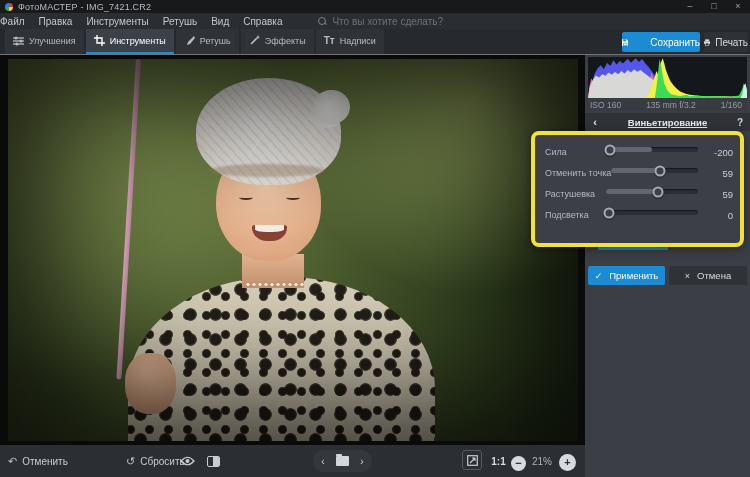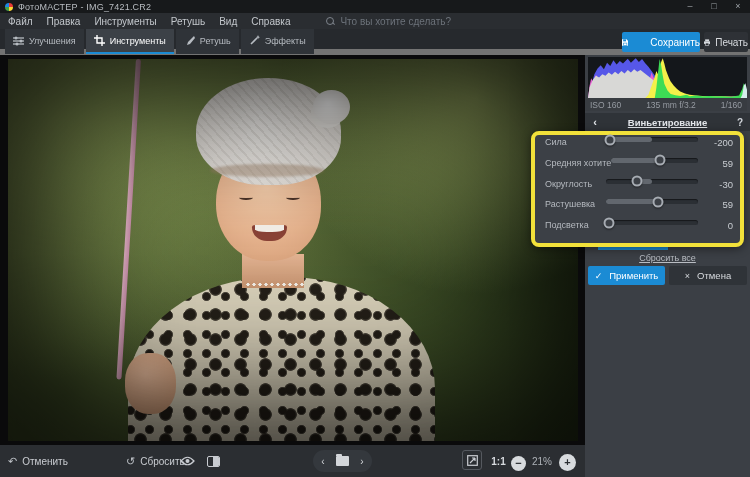--- a/index.html
+++ b/index.html
@@ -24,29 +24,29 @@
 
   
   .titlebar{position:absolute;left:0;top:0;width:750px;height:13px;background:var(--titlebar);display:flex;align-items:center;}
   .logo{width:8px;height:8px;border-radius:50%;margin:0 5px 0 5px;
         background:conic-gradient(#e53935 0 25%,#fdd835 25% 50%,#43a047 50% 75%,#1e88e5 75% 100%);}
   .win-title{font-size:9px;color:#b8bcc1;letter-spacing:.2px;}
   .win-controls{position:absolute;right:0;top:0;height:13px;display:flex;}
   .win-btn{width:24px;height:13px;font-size:9px;line-height:13px;text-align:center;color:#9ea3a8;cursor:default;}
 
   
-  .menubar{position:absolute;left:0;top:13px;width:750px;height:16px;background:var(--menubar);display:flex;align-items:center;padding-left:8px;font-size:10px;}
+  .menubar{position:absolute;left:0;top:13px;width:750px;height:16px;background:var(--menubar);display:flex;align-items:center;font-size:10px;}
   .menu-item{margin-right:14px;color:#c3c7cc;}
   .searchbox{display:flex;align-items:center;margin-left:22px;color:#6c727a;font-size:10px;}
   .search-icon{width:9px;height:9px;margin-right:5px;position:relative;}
   .search-icon::before{content:"";position:absolute;left:0;top:0;width:6px;height:6px;border:1.3px solid #7d838b;border-radius:50%;}
   .search-icon::after{content:"";position:absolute;left:6px;top:6px;width:3px;height:1.3px;background:#7d838b;transform:rotate(45deg);}
 
   
-  .tabbar{position:absolute;left:0;top:29px;width:750px;height:26px;background:var(--tabbar);border-bottom:6px solid #737373;}
+  .tabbar{position:absolute;left:0;top:29px;width:750px;height:26px;background:var(--tabbar);border-bottom:1px solid #737373;}
   .tabs{position:absolute;left:5px;top:0;height:26px;display:flex;gap:2px;}
   .tab{height:25px;display:flex;align-items:center;gap:5px;padding:0 8px;background:var(--tab);color:#b7bcc2;font-size:9px;border-bottom:2px solid transparent;}
   .tab.active{background:var(--tab-active);color:#fff;border-bottom:2px solid var(--accent);}
   .tab svg{display:block;}
   .tab .ticon-text{font-size:10px;font-weight:bold;color:inherit;}
   .btn-save{position:absolute;left:622px;top:3px;width:78px;height:20px;background:var(--accent);border-radius:2px;
             display:flex;align-items:center;justify-content:center;gap:22px;color:#fff;font-size:10px;}
   .btn-print{position:absolute;left:704px;top:3px;width:44px;height:20px;background:#2e3136;border-radius:2px;
              display:flex;align-items:center;justify-content:flex-start;gap:5px;color:#d7dade;font-size:10px;}
 
@@ -200,20 +200,24 @@
           </svg>
         <span>Ретушь</span>
       </div>
       <div class="tab">
         <svg class="ic" width="11" height="11" viewBox="0 0 11 11">
             <line x1="2" y1="9" x2="8" y2="3" stroke="#b7bcc2" stroke-width="1.6"></line>
             <path d="M9 0 L9.6 1.6 L11 2.2 L9.6 2.8 L9 4.4 L8.4 2.8 L7 2.2 L8.4 1.6 Z" fill="#b7bcc2"></path>
           </svg>
         <span>Эффекты</span>
       </div>
+      <div class="tab">
+        <span class="ticon-text">Tт</span>
+        <span>Надписи</span>
+      </div>
     </div>
     <div class="btn-save">
       <svg class="ic" width="11" height="11" viewBox="0 0 11 11">
           <path d="M0 0 H8 L11 3 V11 H0 Z" fill="#fff"></path>
           <rect x="2" y="0" width="5" height="3.5" fill="#1b8bd4"></rect>
           <rect x="2" y="6" width="7" height="5" fill="#1b8bd4"></rect>
           <rect x="3" y="7" width="5" height="3" fill="#fff"></rect>
         </svg>
       <span>Сохранить</span>
     </div>
@@ -259,55 +263,46 @@
       <span>ISO 160</span>
       <span>135 mm f/3.2</span>
       <span>1/160</span>
     </div>
     <div class="panel-header">
       <span class="ph-back">‹</span>
       <span class="ph-title">Виньетирование</span>
       <span class="ph-help">?</span>
     </div>
     <div class="bluestrip"></div>
-    <div class="reset-all">Сбросить все</div>
     <div class="btn-apply">
       <span class="bicon">✓</span>
       <span>Применить</span>
     </div>
     <div class="btn-cancel">
       <span class="bicon">×</span>
       <span>Отмена</span>
     </div>
   </div>
 
   <div class="overlay">
     <div class="srow">
       <span class="s-label">Сила</span>
       <span class="s-track">
           <span class="s-fill" style="left: 4%; width: 46%;"></span>
           <span class="s-handle" style="left: 4%;"></span>
         </span>
       <span class="s-value">-200</span>
     </div>
     <div class="srow">
-      <span class="s-label">Средняя хотите</span>
+      <span class="s-label">Отменить точка</span>
       <span class="s-track">
           <span class="s-fill" style="left: 0%; width: 56%;"></span>
           <span class="s-handle" style="left: 56%;"></span>
         </span>
       <span class="s-value">59</span>
-    </div>
-    <div class="srow">
-      <span class="s-label">Округлость</span>
-      <span class="s-track">
-          <span class="s-fill" style="left: 34%; width: 16%;"></span>
-          <span class="s-handle" style="left: 34%;"></span>
-        </span>
-      <span class="s-value">-30</span>
     </div>
     <div class="srow">
       <span class="s-label">Растушевка</span>
       <span class="s-track">
           <span class="s-fill" style="left: 0%; width: 56%;"></span>
           <span class="s-handle" style="left: 56%;"></span>
         </span>
       <span class="s-value">59</span>
     </div>
     <div class="srow">

